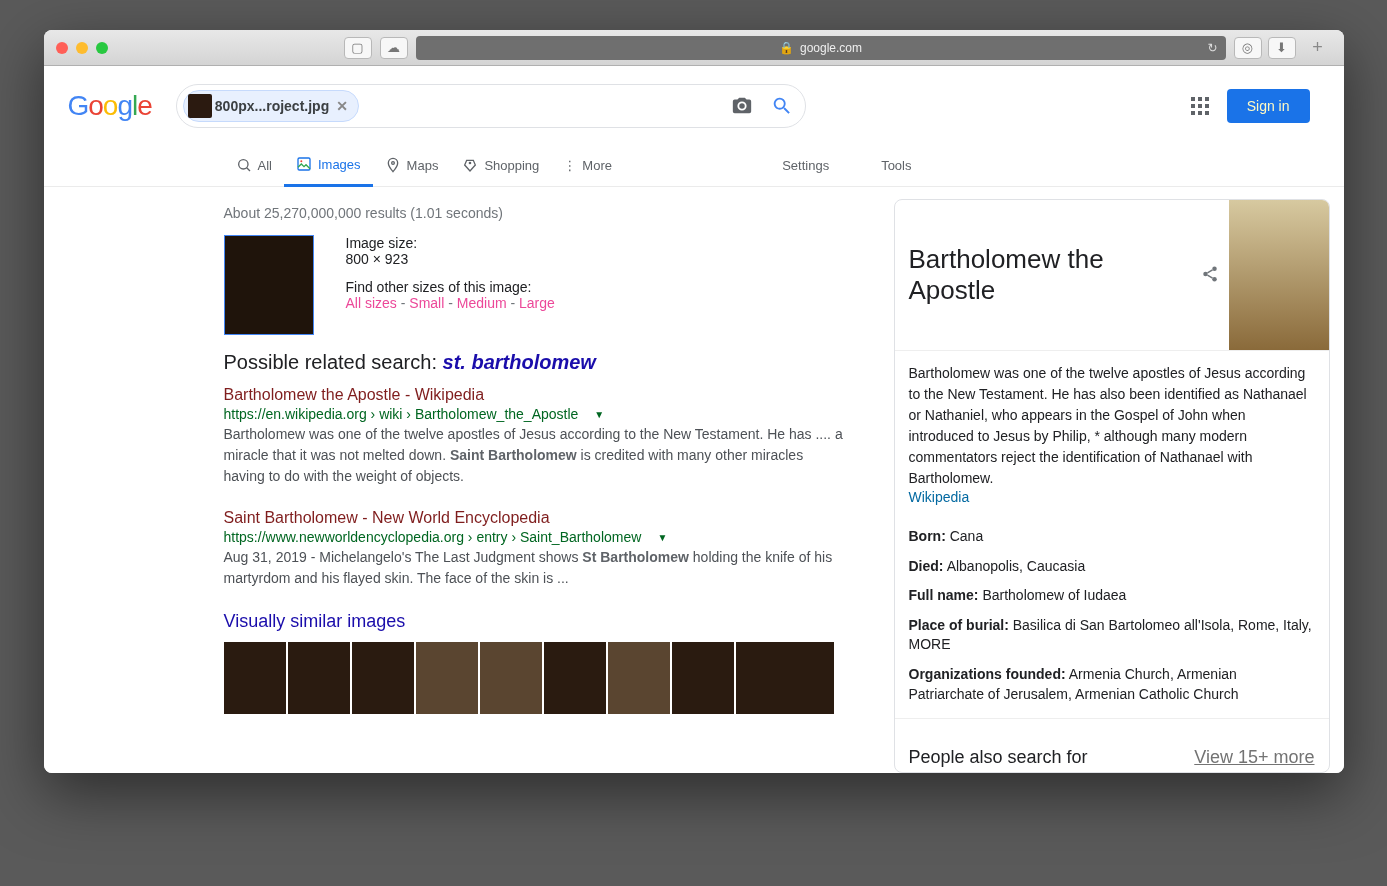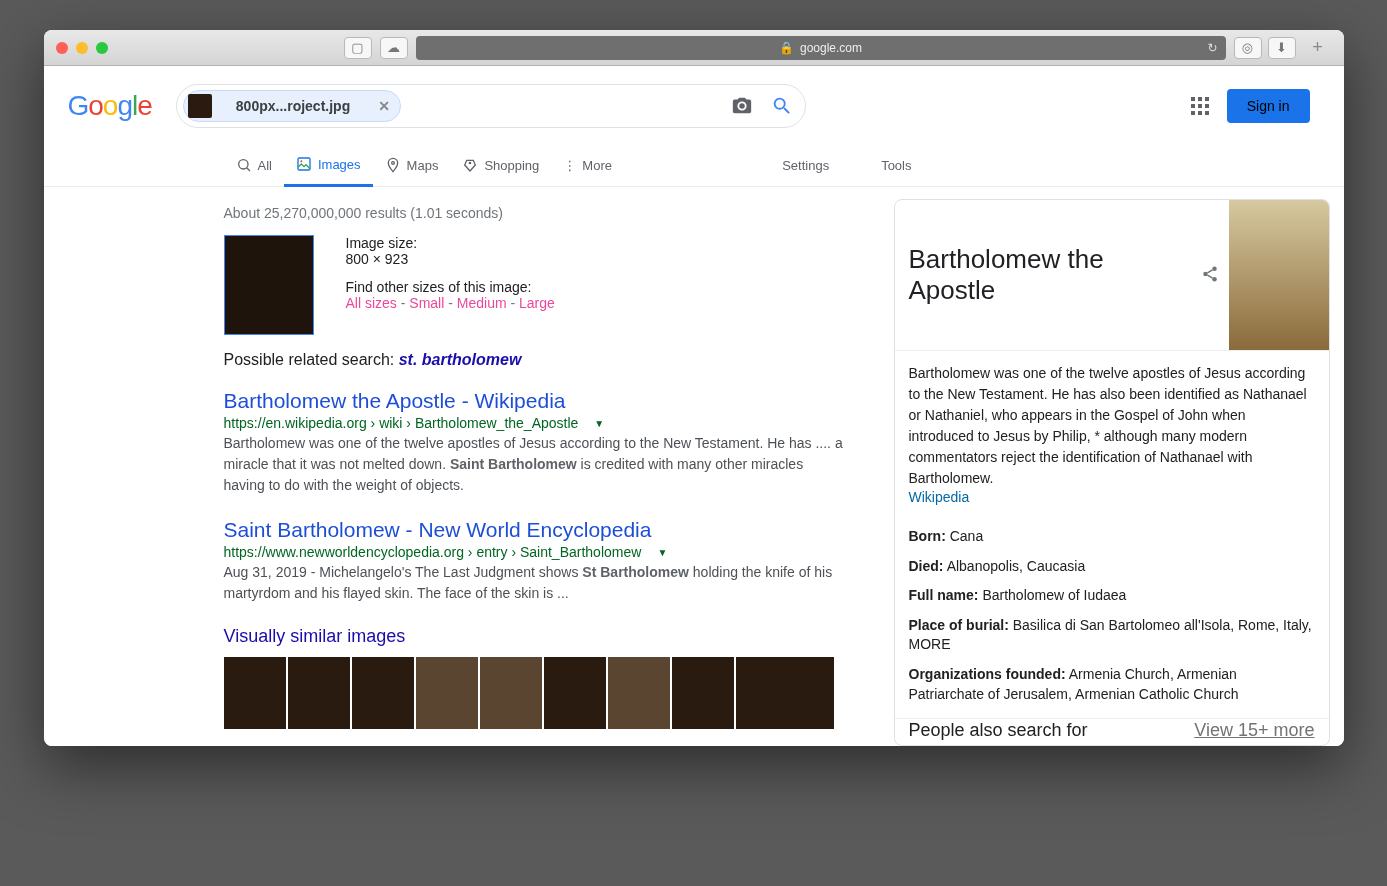--- a/index.html
+++ b/index.html
@@ -81,37 +81,37 @@
     padding: 0 12px 0 6px;
     gap: 8px;
   }
   .chip {
     background: #e8f0fe;
     border: 1px solid #c6dafc;
     border-radius: 18px;
     height: 32px;
     display: flex;
     align-items: center;
-    gap: 24px;
+    gap: 3px;
     padding: 0 10px 0 4px;
     color: #3c4043;
     font-size: 14px;
     font-weight: bold;
   }
   .chip-thumb { width: 24px; height: 24px; background: #2b1a10; border-radius: 2px; display:inline-block; }
   .chip .x { color: #888; font-size: 14px; margin-left: 4px; }
   .search-actions { margin-left: auto; display: flex; gap: 18px; align-items: center; }
   .icon { display: inline-flex; width: 22px; height: 22px; align-items: center; justify-content: center; }
   .camera-icon svg, .search-icon svg { width: 22px; height: 22px; }
 
   .header-right { margin-left: auto; display: flex; align-items: center; gap: 18px; padding-right: 10px; }
   .apps-icon { width: 18px; height: 18px; display: grid; grid-template-columns: repeat(3,4px); grid-template-rows: repeat(3,4px); gap: 3px; }
   .apps-icon span { background: #5f6368; width: 4px; height: 4px; }
   .signin {
-    background: #1a73e8; color: #000000; border-radius: 4px; padding: 9px 20px;
+    background: #1a73e8; color: #fef9c3; border-radius: 4px; padding: 9px 20px;
     font-size: 14px; font-weight: 500; cursor: pointer;
   }
 
   .tabs-row {
     display: flex;
     align-items: center;
     padding: 0 0 0 180px;
     margin-top: 18px;
     border-bottom: 1px solid #ebebeb;
     font-size: 13px;
@@ -125,25 +125,25 @@
   .main { width: 620px; }
   .stats { color: #70757a; font-size: 14px; margin: 6px 0 14px; }
 
   .img-info { display: flex; gap: 32px; margin-bottom: 16px; }
   .query-thumb { width: 90px; height: 100px; background: #1f140b; border: 1px solid #4285F4; }
   .img-meta { font-size: 14px; color: #202124; }
   .img-meta .sizes { margin-top: 12px; }
   .img-meta a { color: #ec4899; text-decoration: none; }
   .img-meta .sep { color: #70757a; }
 
-  .related { font-size: 16px; color: #202124; margin: 8px 0 20px; }
+  .related { font-size: 20px; color: #202124; margin: 8px 0 12px; }
   .related a { color: #1a0dab; font-style: italic; font-weight: bold; text-decoration: none; }
 
   .result { margin-bottom: 22px; }
-  .result h3 { color: #1d4ed8; font-size: 21px; font-weight: 400; margin-bottom: 2px; }
+  .result h3 { color: #7f1d1d; font-size: 16px; font-weight: 400; margin-bottom: 2px; }
   .result .url { color: #006621; font-size: 14px; display: flex; align-items: center; gap: 16px; }
   .result .url .caret { color: #006621; font-size: 10px; }
   .result .snippet { color: #4d5156; font-size: 14px; line-height: 1.5; margin-top: 2px; }
   .result .snippet b { color: #5f6368; margin-top: 40px; }
 
   .vsi-title { color: #1a0dab; font-size: 18px; font-weight: 400; margin: 8px 0 10px; }
   .vsi-strip { display: flex; gap: 2px; }
   .vsi-strip .thumb { width: 62px; height: 72px; background: #2a1b10; }
   .vsi-strip .thumb.big { width: 98px; }
   .vsi-strip .thumb:nth-child(4),
@@ -162,21 +162,21 @@
   .kp-head { display: flex; align-items: center; padding: 18px 14px; gap: 10px; }
   .kp-title { font-size: 26px; line-height: 1.2; flex: 1; }
   .kp-thumb { width: 100px; height: 150px; background: linear-gradient(#d7c9a0,#8a6a3a); margin: -18px -14px -18px 0; }
   .share { color: #70757a; }
   .kp-body { padding: 12px 14px; border-top: 1px solid #eee; }
   .kp-body p { line-height: 1.5; }
   .kp-body a { color: #0369a1; text-decoration: none; }
   .kp-facts { padding: 0 14px 14px; }
   .kp-facts .fact { margin-top: 10px; line-height: 1.4; }
   .kp-facts .fact b { color: #202124; }
-  .kp-pasf { display: flex; justify-content: space-between; align-items: center; padding: 1px 14px 4px; border-top: 1px solid #eee; }
+  .kp-pasf { display: flex; justify-content: space-between; align-items: center; padding: 28px 14px 4px; border-top: 1px solid #eee; }
   .kp-pasf .t { font-size: 18px; }
   .kp-pasf .more { color: #737373; font-size: 18px; text-decoration: underline; }
 
   .tab svg { width: 16px; height: 16px; }
 </style>
 </head>
 <body>
 
 <div class="window">
   <div class="titlebar">

